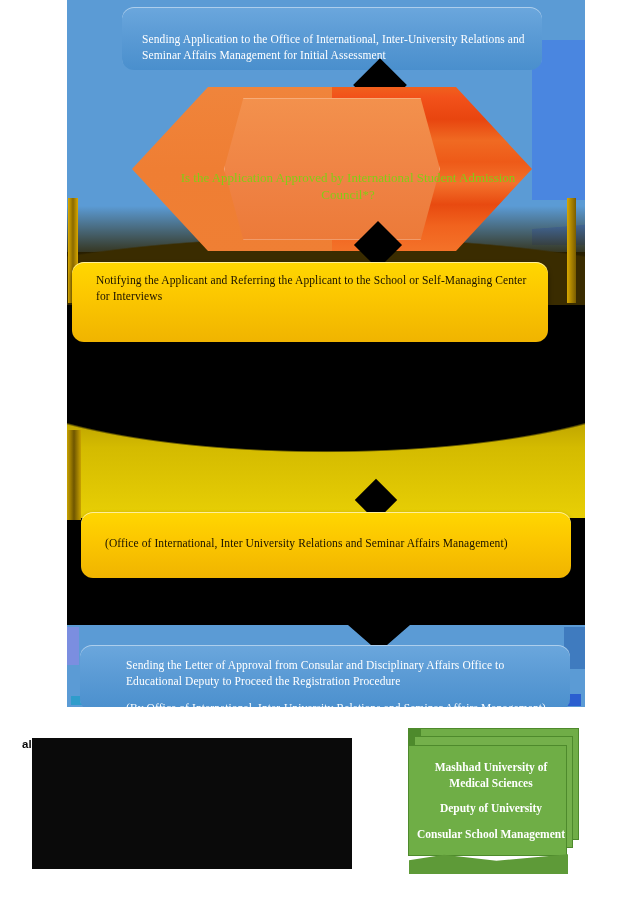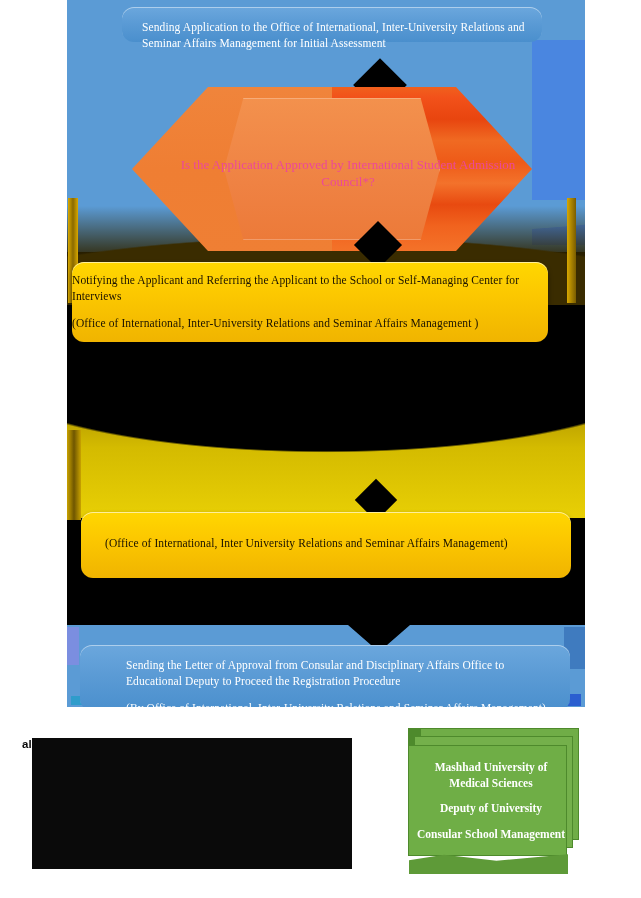--- a/index.html
+++ b/index.html
@@ -160,22 +160,22 @@
   }
   .proc-text {
     font-size: 11.5px;
     line-height: 1.38;
     letter-spacing: .1px;
   }
   .proc-sub {
     margin-top: 11px;
   }
 
-  #step1 { left: 55px;  top: 7px;   width: 420px;  height: 35px;  padding: 13px 16px 0 20px; }
-  #step2 { left: 5px;   top: 262px; width: 476px;  height: 80px;  padding: 11px 16px 0 0; }
+  #step1 { left: 55px;  top: 7px;   width: 420px;  height: 63px;  padding: 25px 16px 0 20px; }
+  #step2 { left: 5px;   top: 262px; width: 476px;  height: 80px;  padding: 11px 16px 0 24px; }
   #step3 { left: 14px;  top: 512px; width: 490px;  height: 66px;  padding: 13px 16px 0 24px; }
   #step4 { left: 13px;  top: 645px; width: 490px;  height: 66px;  padding: 13px 16px 0 46px; }
 
   
   .decision-wrap {
     position: absolute;
   }
   .dec-wings {
     position: absolute;
     left: 0; top: 0;
@@ -204,27 +204,27 @@
     top: 10%;
     left: 23%;
     width: 54%;
     height: 80%;
     background: linear-gradient(180deg, #f3914d 0%, #ef8243 60%, #ec7a39 100%);
     clip-path: polygon(9% 0%, 91% 0%, 100% 50%, 91% 100%, 9% 100%, 0% 50%);
     box-shadow: inset 0 0 0 1px rgba(255,255,255,.25);
   }
   .dec-label {
     position: absolute;
-    left: 0; top: 4px;
+    left: 0; top: 17px;
     width: 100%; height: 100%;
     display: flex;
     align-items: center;
     justify-content: center;
     text-align: center;
-    color: #ec4899;
+    color: #84cc16;
     font-size: 13px;
     line-height: 1.34;
     padding-left: 8%;
     box-sizing: border-box;
   }
 
   #decision1 { left: 65px; top: 80px; width: 400px; height: 178px; }
   #decision2 { left: 70px; top: 355px; width: 400px; height: 160px; }
   
   #decision2 .dec-core {
@@ -360,21 +360,20 @@
       <div class="dec-wing-r"></div>
     </div>
     <div class="dec-core"></div>
     <div class="dec-label">Is the Application Approved by International Student Admission Council*?</div>
   </div>
 
   <div id="conn-2" class="conn diamond"></div>
 
   <div id="step2" class="proc-box proc-yellow">
     <div class="proc-text">Notifying the Applicant and Referring the Applicant to the School or Self-Managing Center for Interviews</div>
-    <div class="proc-text proc-sub">(Office of International, Inter-University Relations and Seminar Affairs Management )</div>
   </div>
 
 
   <div id="conn-3" class="conn diamond"></div>
 
   <div id="step3" class="proc-box proc-yellow">
     <div class="proc-text proc-sub">(Office of International, Inter University Relations and Seminar Affairs Management)</div>
   </div>
 
   <div id="conn-4" class="conn"></div>

